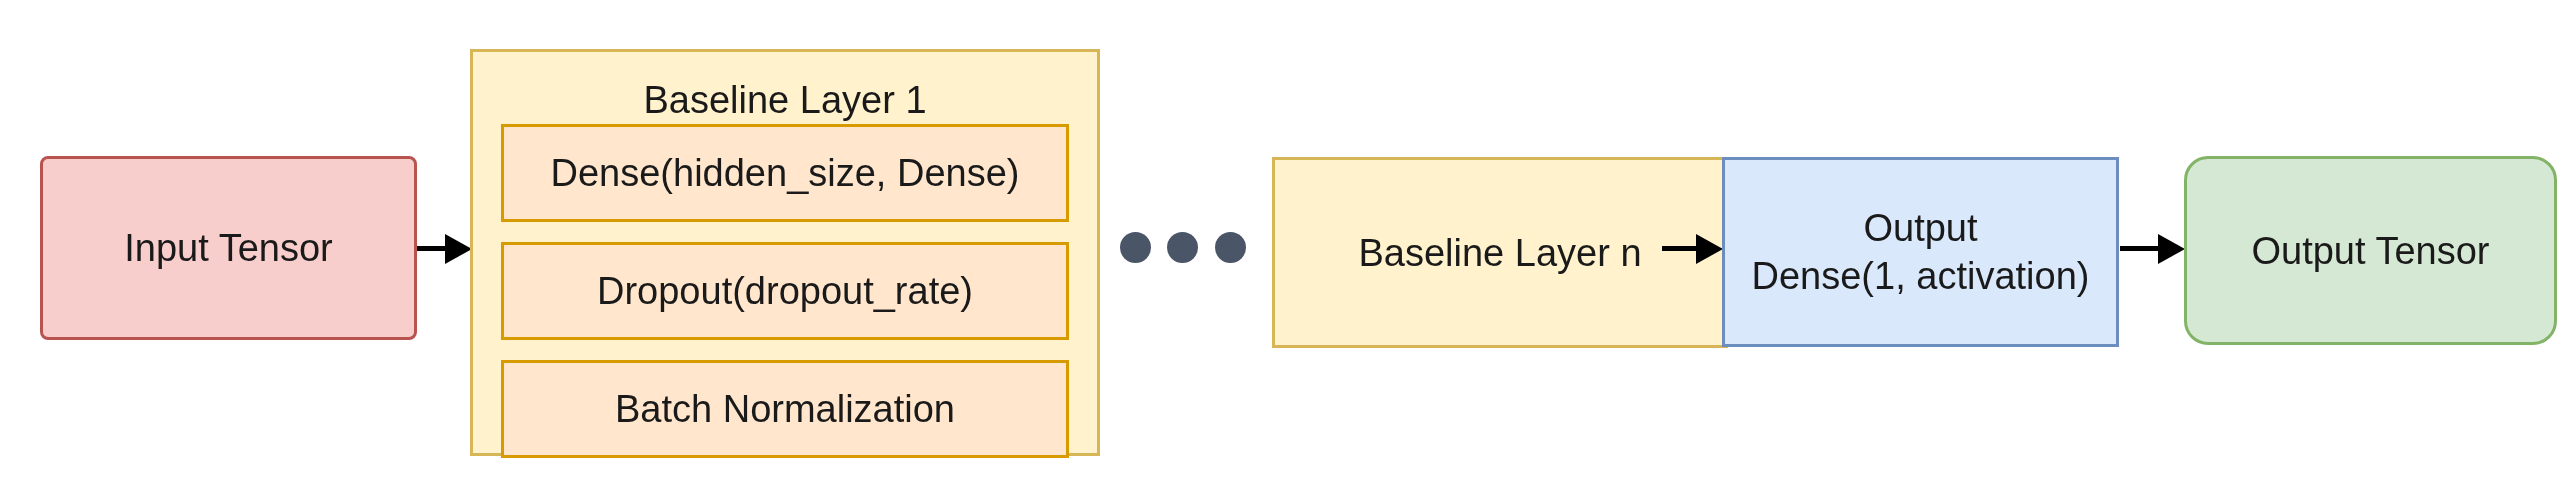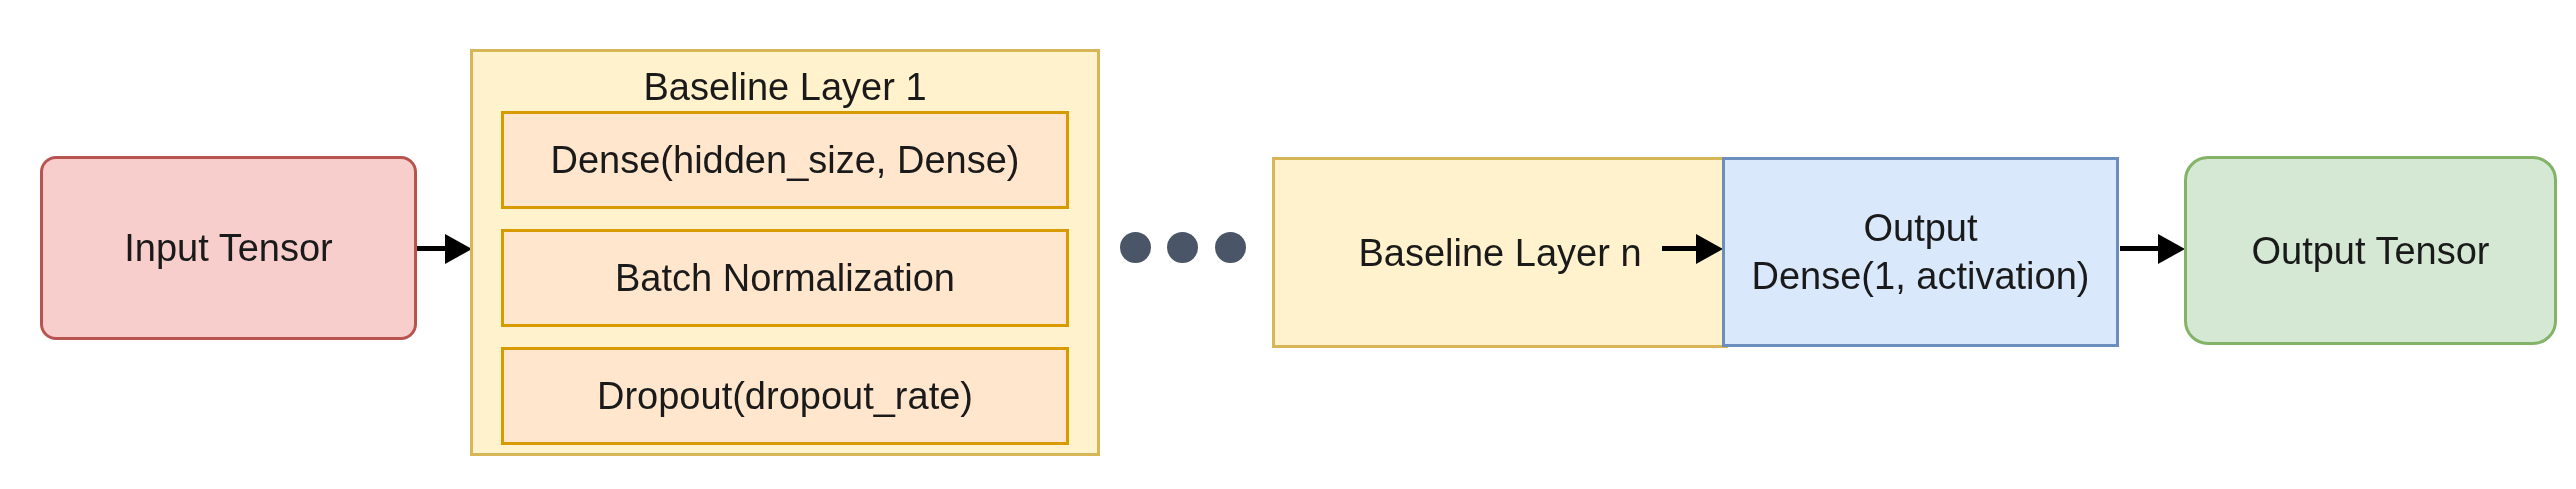--- a/index.html
+++ b/index.html
@@ -28,33 +28,33 @@
     line-height: 48px;
     white-space: nowrap;
   }
   .bold { font-weight: normal; }
 
   
   .input-tensor {
     left: 40px; top: 156px; width: 377px; height: 184px;
     background: #f8cecc;
     border: 3.8px solid #b85450;
-    border-radius: 16px;
+    border-radius: 8px;
   }
 
   
   .layer-container {
     position: absolute;
     left: 470px; top: 49px; width: 630px; height: 407px;
     box-sizing: border-box;
     background: #fff2cc;
     border: 3.1px solid #d6b656;
   }
   .layer-title {
-    margin-top: 11px;
+    margin-top: 24px;
     height: 48px;
     font-size: 38px;
     line-height: 48px;
     text-align: center;
   }
   .inner-box {
     box-sizing: border-box;
     margin: 20px 28px 0 28px;
     height: 98px;
     background: #ffe6cc;
@@ -142,26 +142,26 @@
   </div>
 
   <div class="layer-container">
     <div class="layer-title">Baseline Layer 1</div>
     <div class="inner-box first">
         <span>Dense(</span>
         <span class="bold">hidden_size</span>
         <span>, Dense)</span>
       </div>
     <div class="inner-box">
-        <span>Batch Normalization</span>
-      </div>
-    <div class="inner-box">
         <span>Dropout(</span>
         <span class="bold">dropout_rate</span>
         <span>)</span>
+      </div>
+    <div class="inner-box">
+        <span>Batch Normalization</span>
       </div>
   </div>
 
   <div class="dot d1"></div>
   <div class="dot d2"></div>
   <div class="dot d3"></div>
 
   <div class="node layer-n">
     <div><span>Baseline Layer </span><span class="bold">n</span></div>
   </div>

